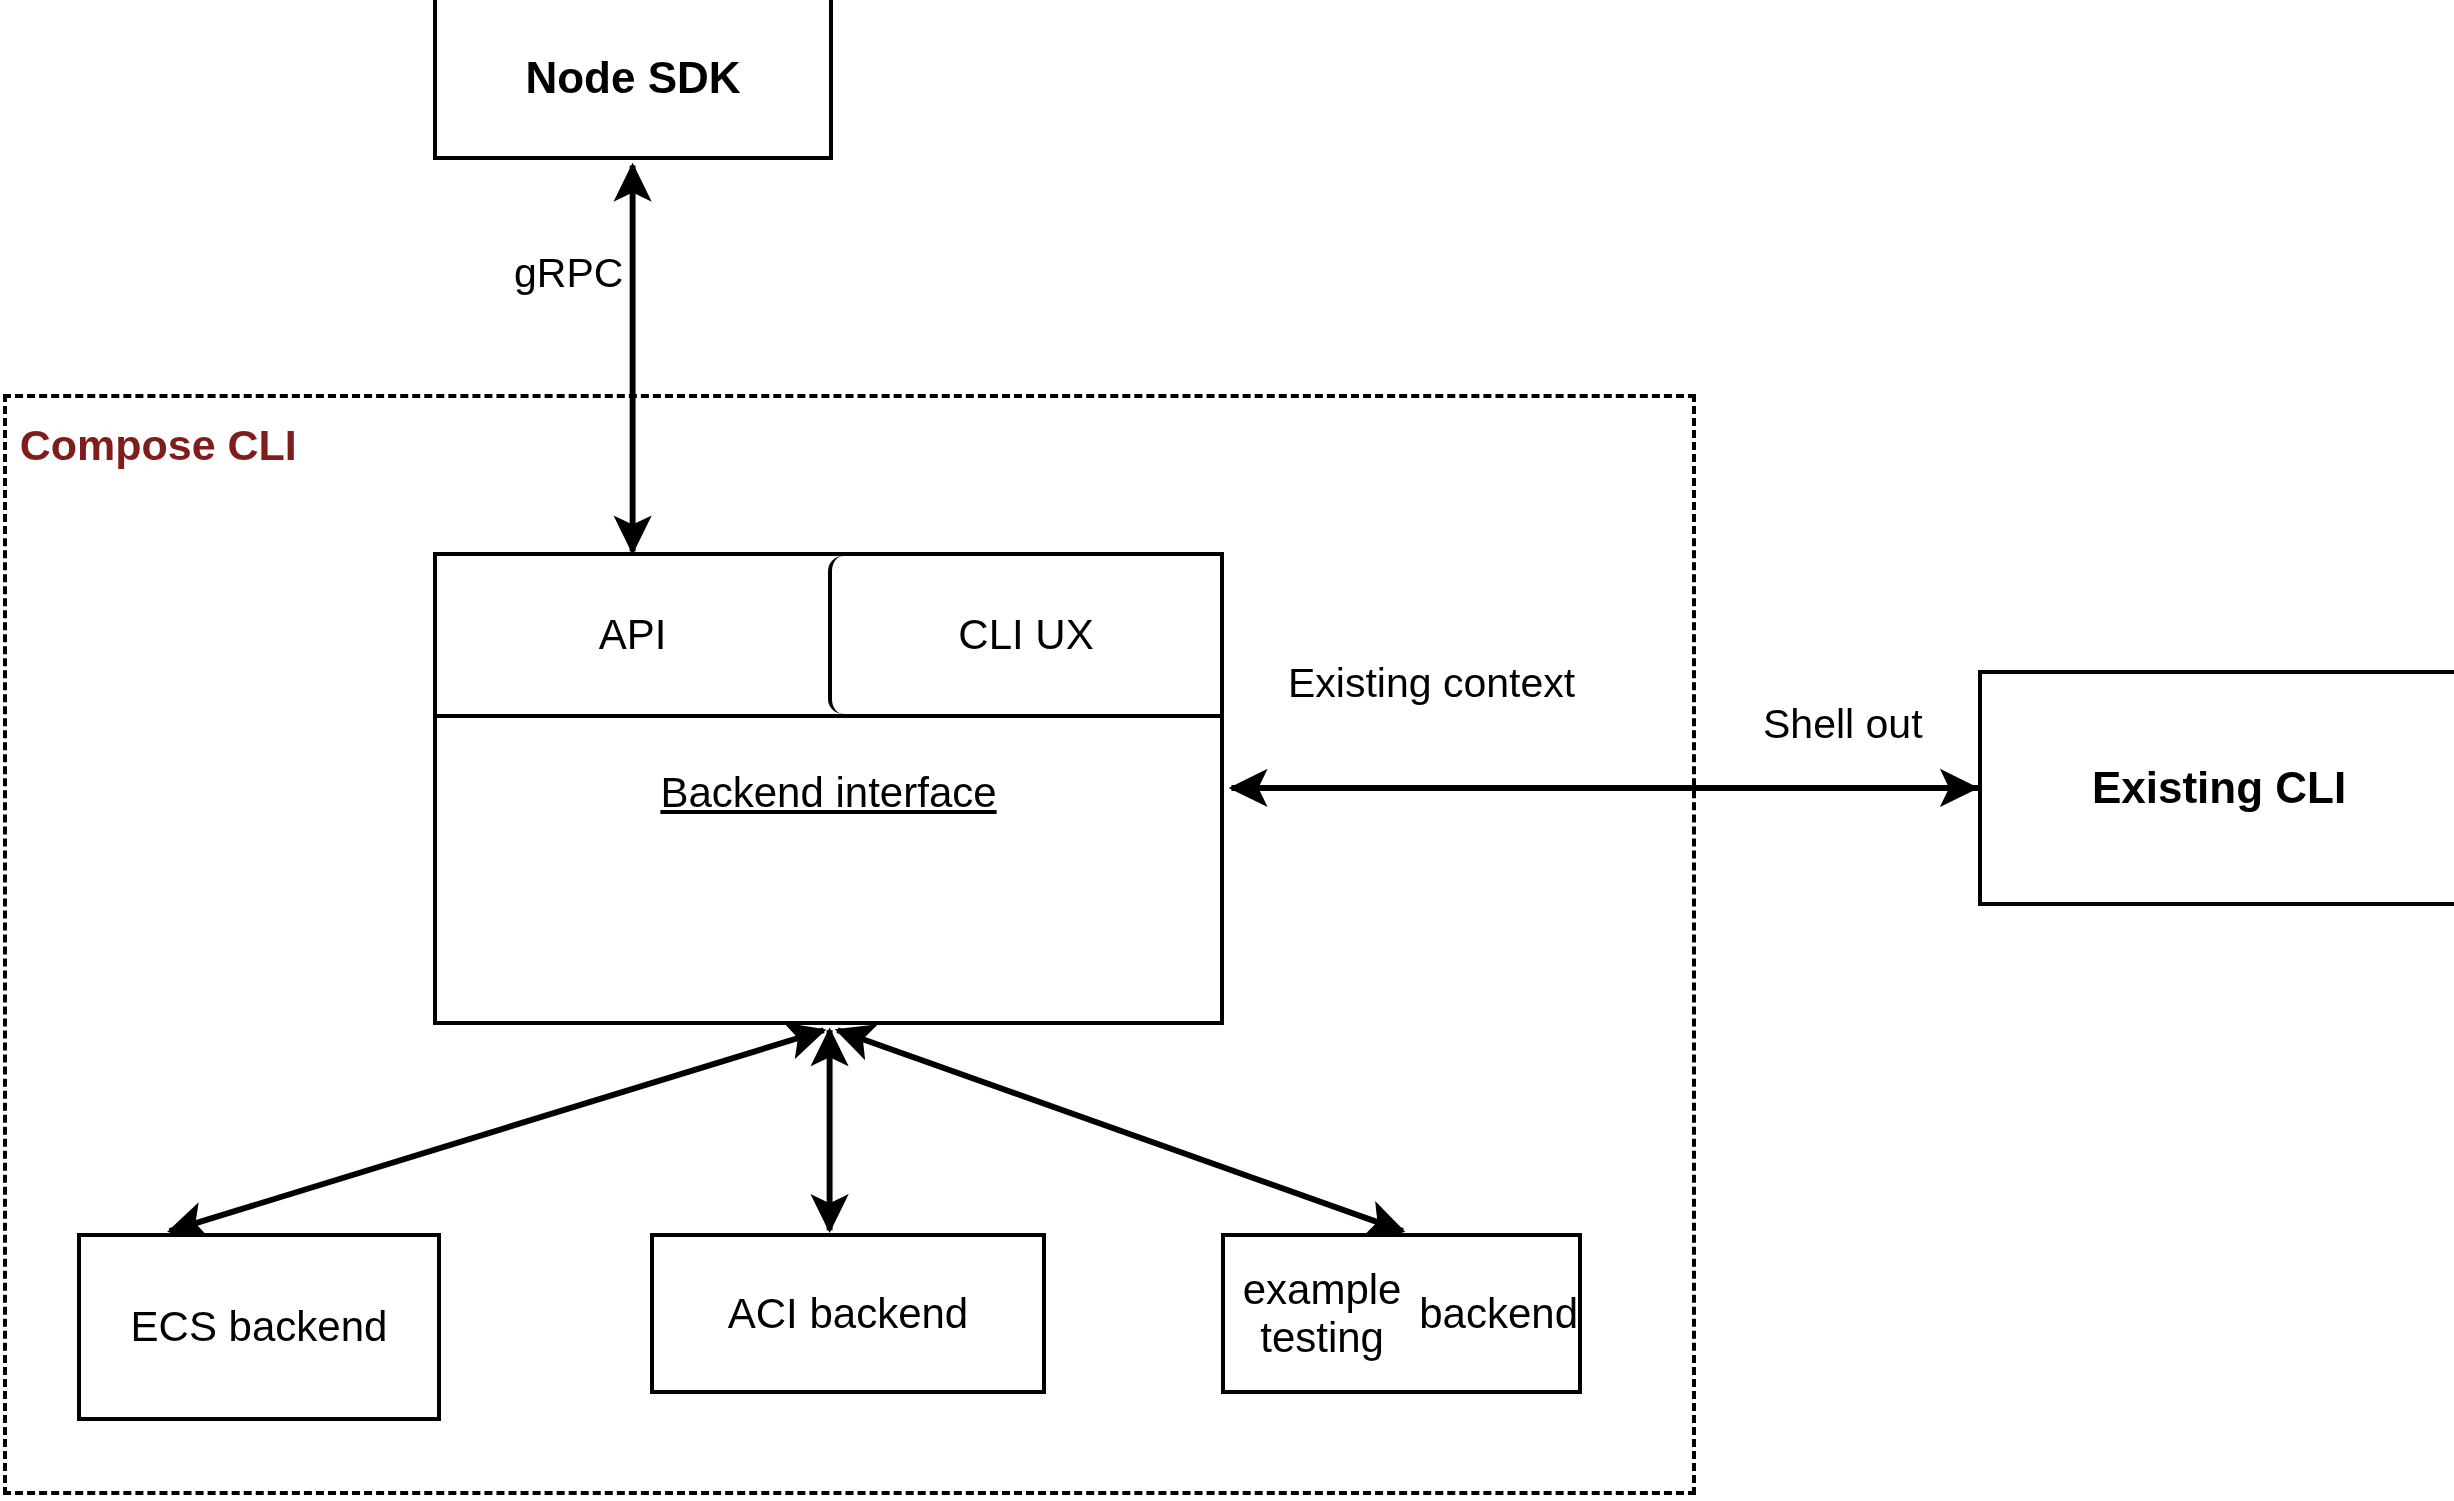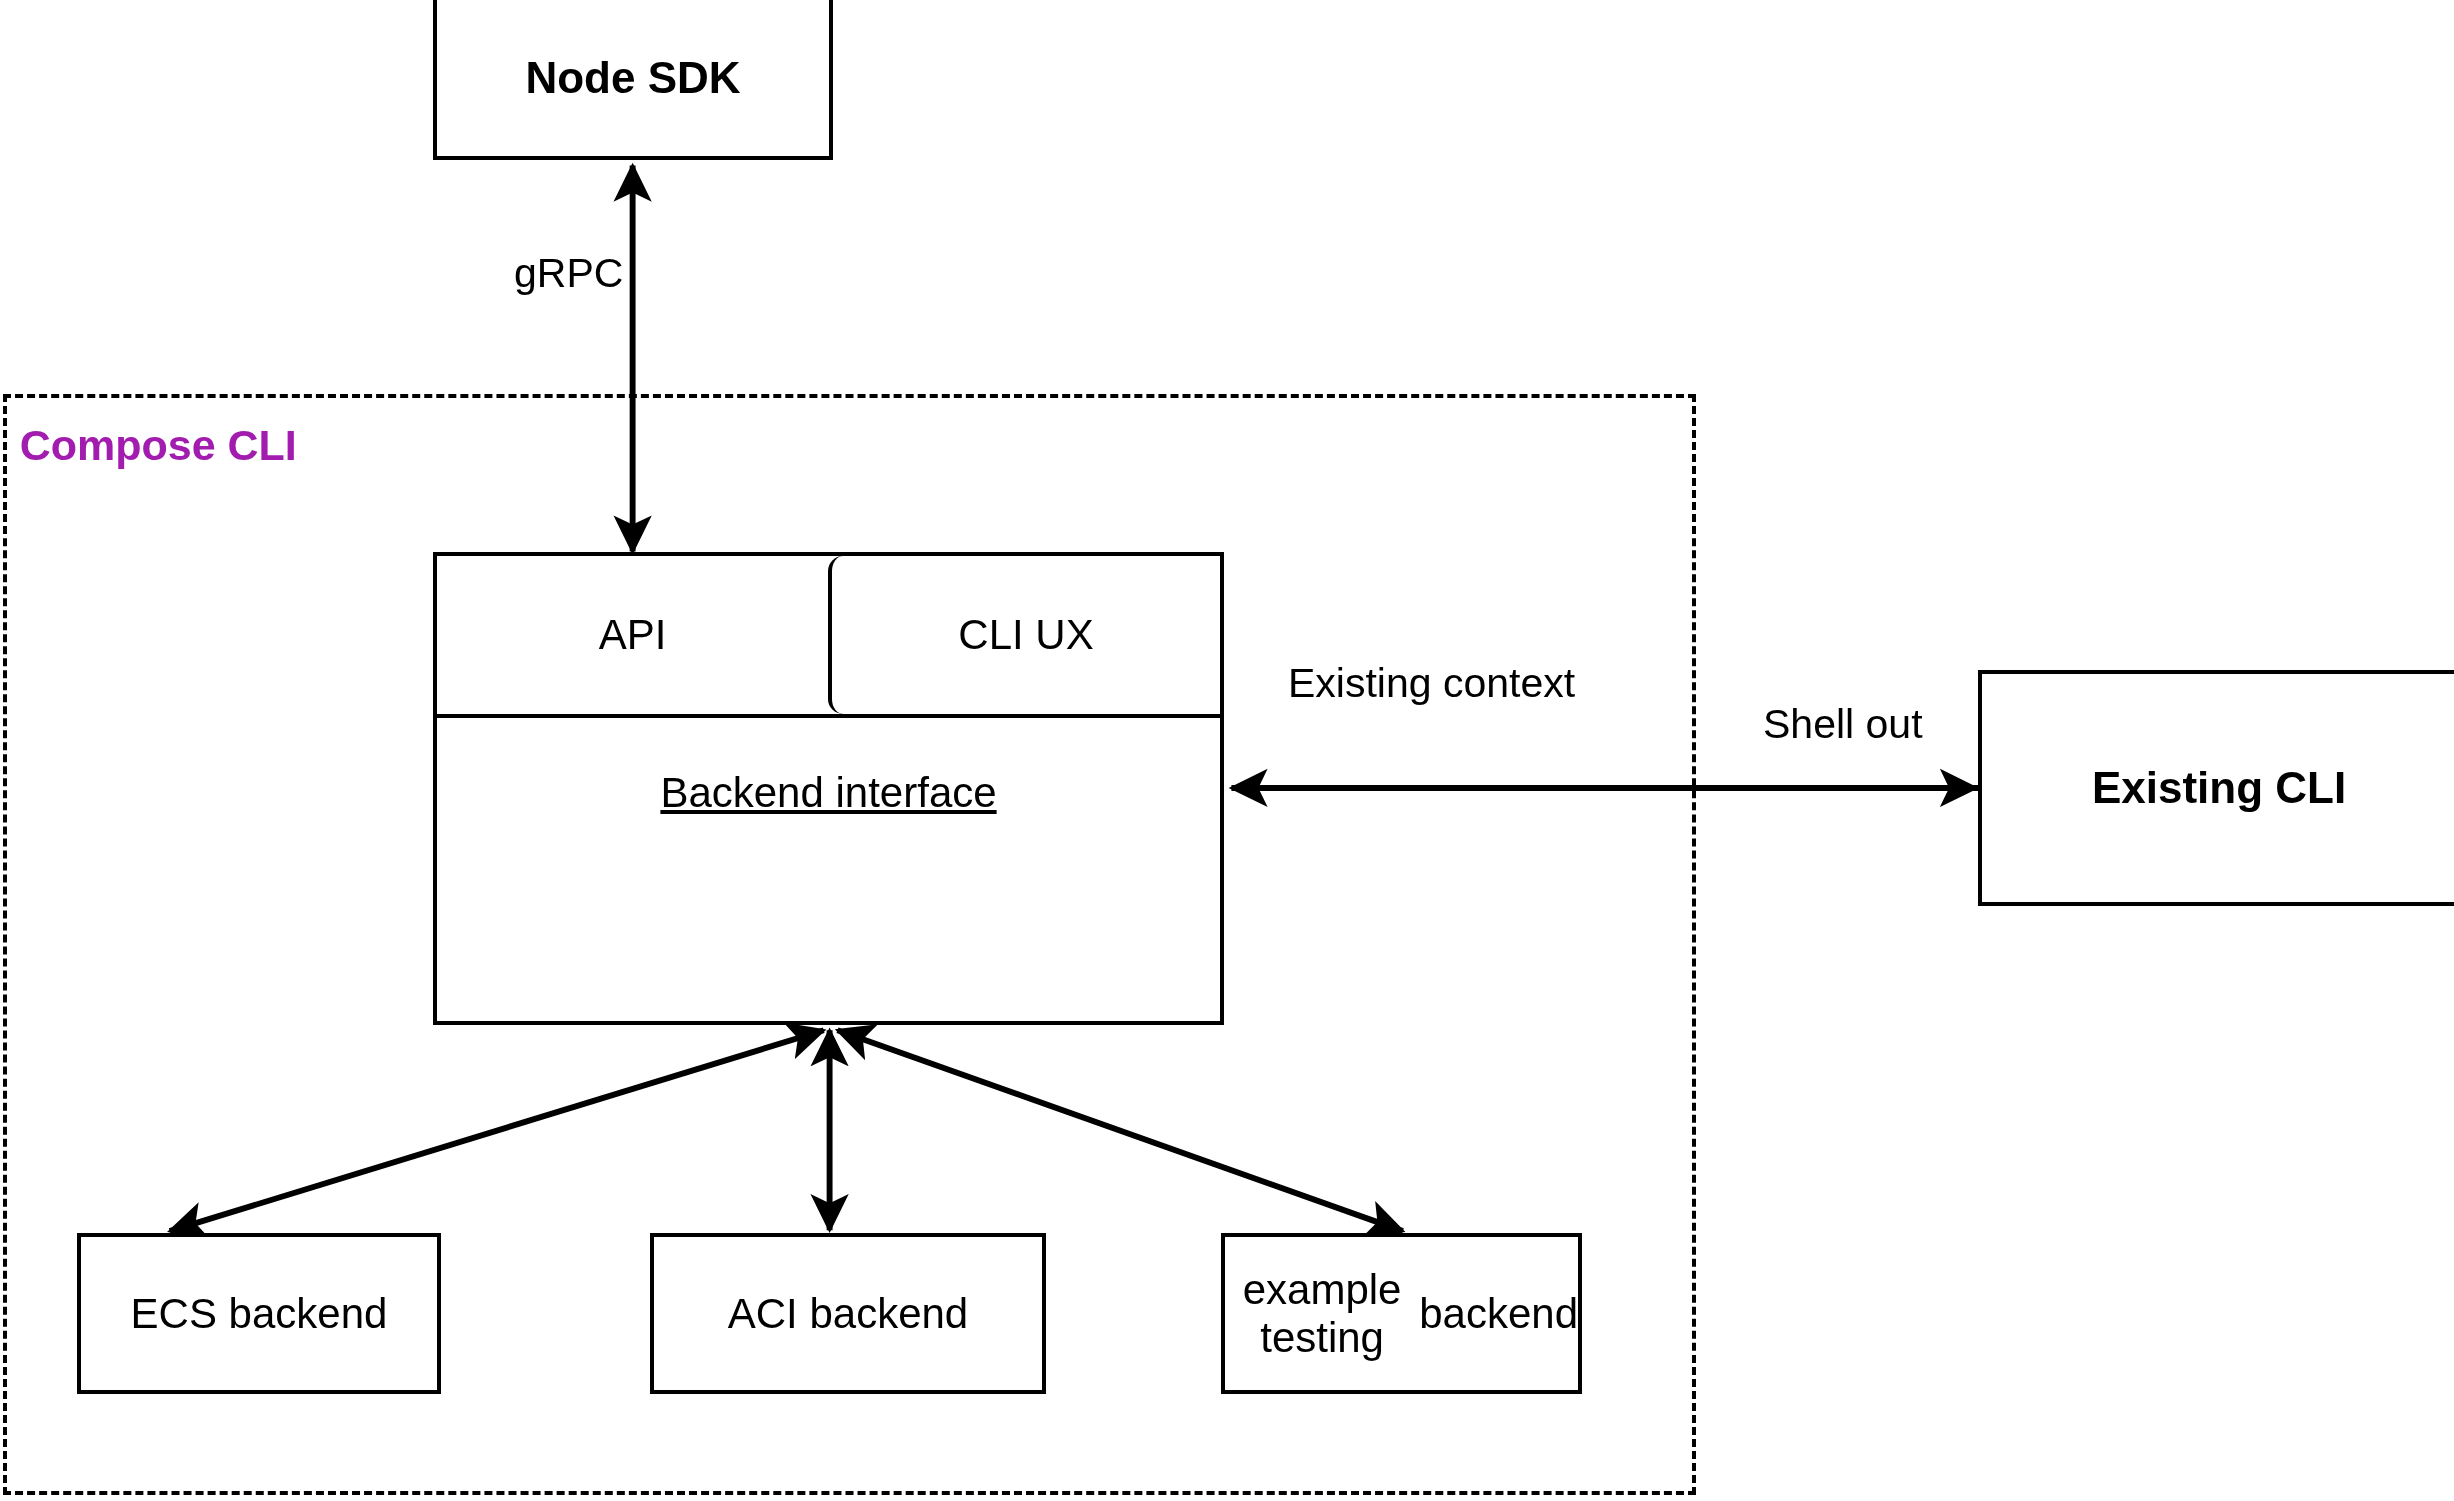--- a/index.html
+++ b/index.html
@@ -38,21 +38,21 @@
   .group {
     position: absolute;
     box-sizing: border-box;
     border: 4.9px dashed #000000;
     background: transparent;
     z-index: 1;
   }
   .group-label {
     position: absolute;
     font-weight: bold;
-    color: #a21caf;
+    color: #7f1d1d;
     white-space: nowrap;
     z-index: 4;
   }
 
   
   .stack {
     position: absolute;
     box-sizing: border-box;
     border: 4.9px solid #000000;
     background: #ffffff;
@@ -167,21 +167,21 @@
   </div>
 
   <div class="edge-label fs-label" style="left:1264px; top:660px;">Existing context</div>
 
   <div class="edge-label fs-label" style="left:1739px; top:701px;">Shell out</div>
 
   <div class="box bold fs-node" style="left:1978px; top:670px; width:482px; height:236px;">
     <span>Existing CLI</span>
   </div>
 
-  <div class="box fs-leaf" style="left:77px; top:1233px; width:364px; height:161px;">
+  <div class="box fs-leaf" style="left:77px; top:1233px; width:364px; height:188px;">
     <span>ECS backend</span>
   </div>
 
   <div class="box fs-leaf" style="left:650px; top:1233px; width:396px; height:161px;">
     <span>ACI backend</span>
   </div>
 
   <div class="box fs-leaf" style="left:1221px; top:1233px; width:361px; height:161px; flex-direction:row;">
     <span>example testing</span>
     <span>backend</span>

